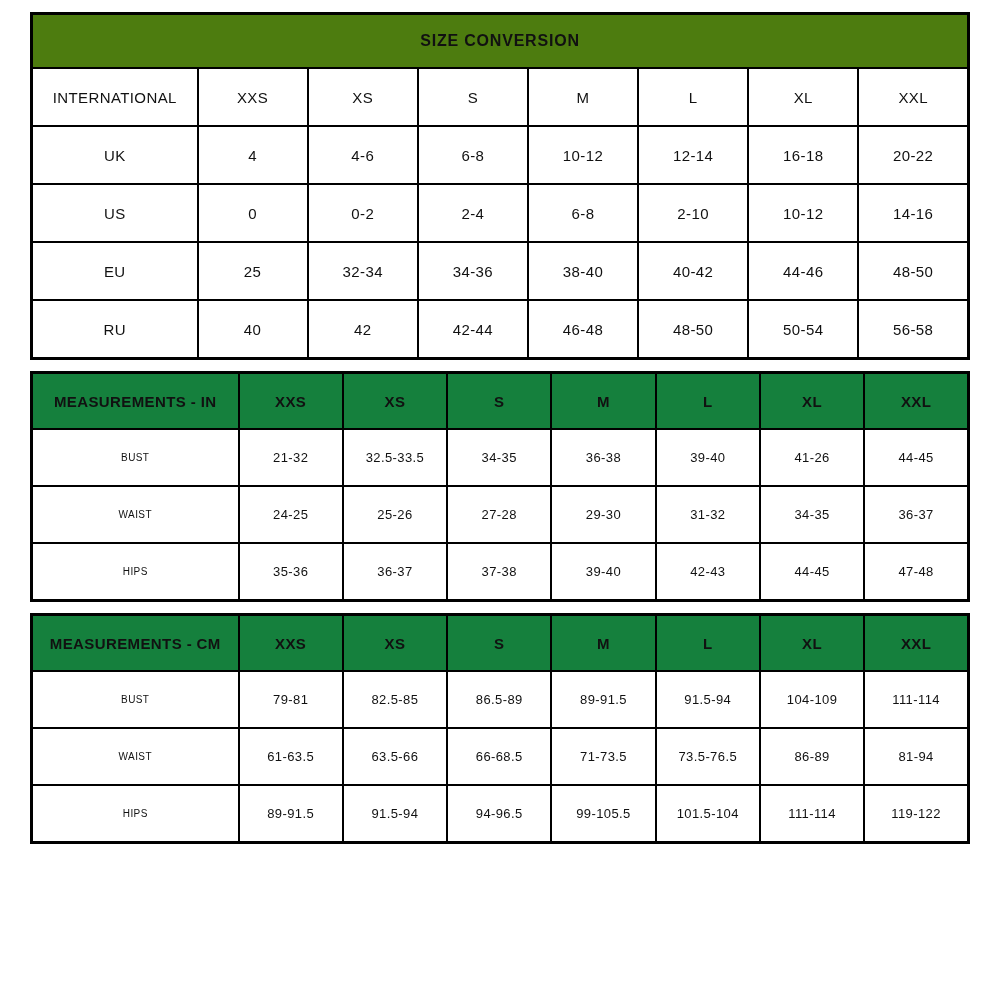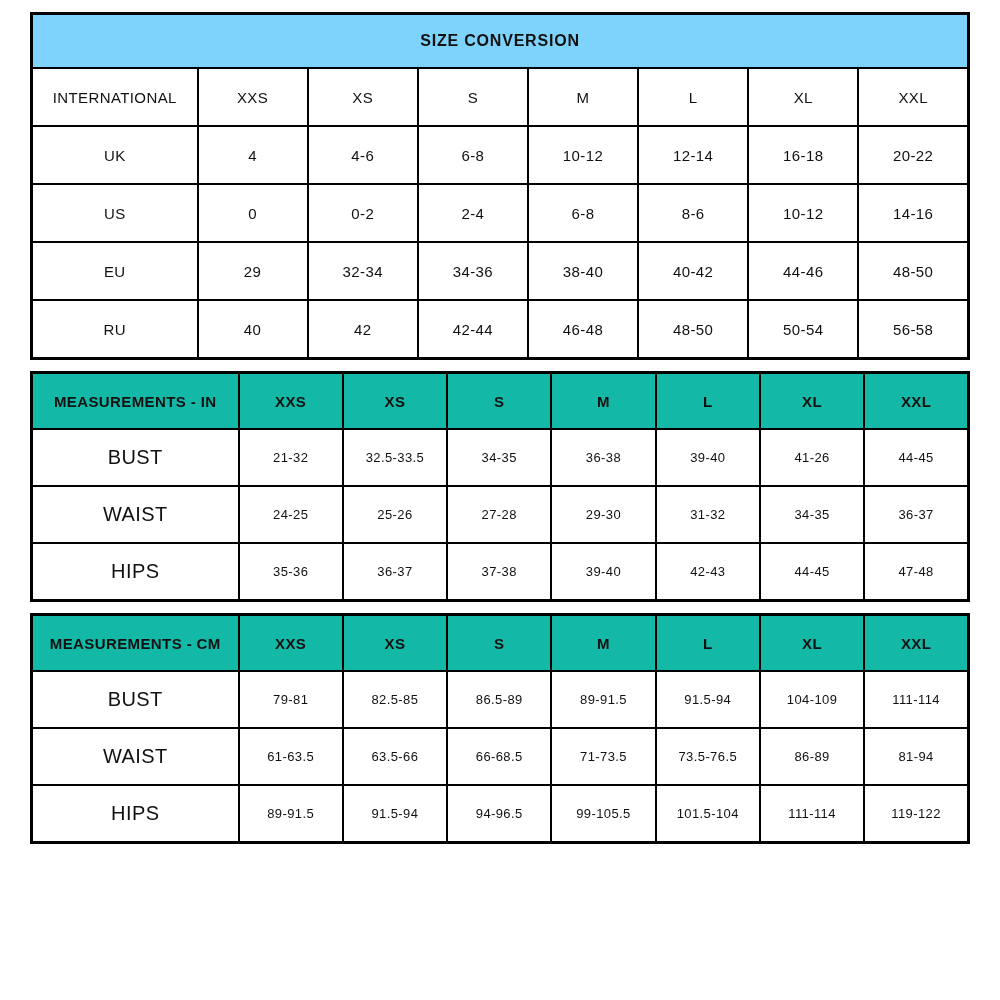--- a/index.html
+++ b/index.html
@@ -35,35 +35,35 @@
     text-align: center;
     vertical-align: middle;
     letter-spacing: 0.4px;
     overflow: hidden;
     white-space: nowrap;
   }
   
   .size-table td { height: 54px; font-size: 15px; }
   .size-table .band-cell {
     height: 50px;
-    background: #7dd3fc;
+    background: #4d7c0f;
     font-weight: bold;
     font-size: 16px;
     letter-spacing: 0.8px;
   }
   
   .meas-table { margin-top: 11px; }
   .meas-table .head-cell {
     height: 52px;
-    background: #14b8a6;
+    background: #15803d;
     font-weight: bold;
     font-size: 15px;
   }
   .meas-table .data-cell { height: 53px; font-size: 13px; }
-  .meas-table .row-label-cell { font-size: 20px; margin-top: 48px; }
+  .meas-table .row-label-cell { font-size: 10px; margin-top: 48px; }
 </style>
 </head>
 <body>
 
 <div class="page">
 
 
   <table class="size-table">
     <colgroup>
       <col style="width:166px">
@@ -92,27 +92,27 @@
           <td class="">12-14</td>
           <td class="">16-18</td>
           <td class="">20-22</td>
         </tr>
         <tr>
           <td class="">US</td>
           <td class="">0</td>
           <td class="">0-2</td>
           <td class="">2-4</td>
           <td class="">6-8</td>
-          <td class="">8-6</td>
+          <td class="">2-10</td>
           <td class="">10-12</td>
           <td class="">14-16</td>
         </tr>
         <tr>
           <td class="">EU</td>
-          <td class="">29</td>
+          <td class="">25</td>
           <td class="">32-34</td>
           <td class="">34-36</td>
           <td class="">38-40</td>
           <td class="">40-42</td>
           <td class="">44-46</td>
           <td class="">48-50</td>
         </tr>
         <tr>
           <td class="">RU</td>
           <td class="">40</td>

